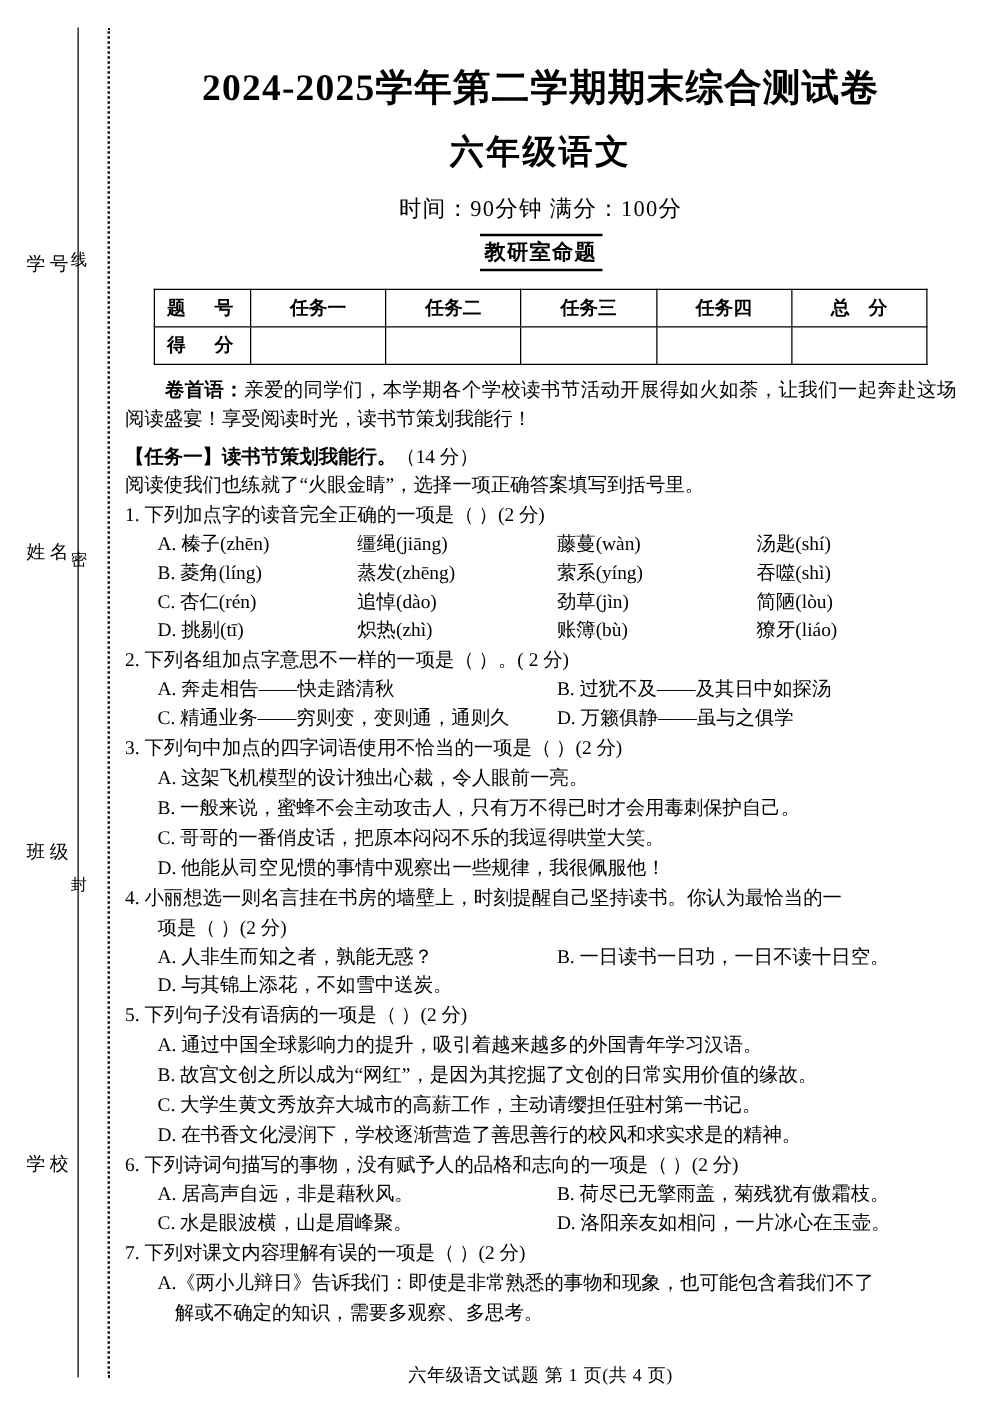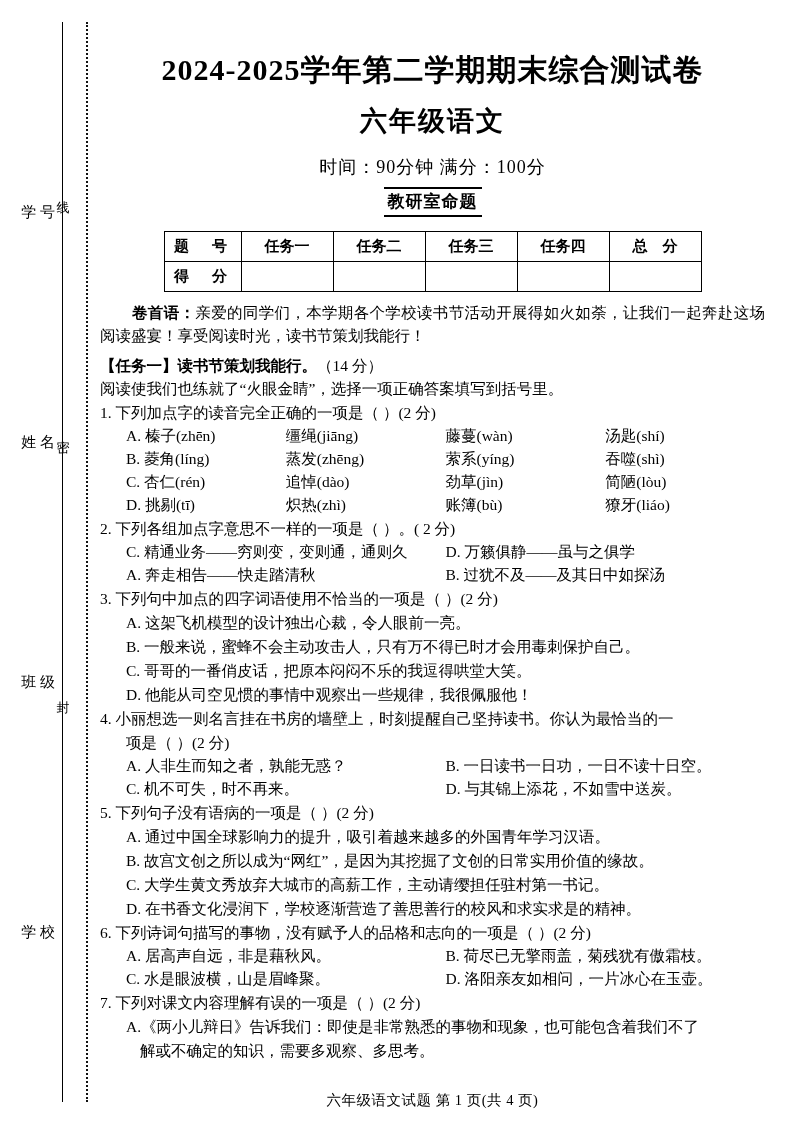--- a/index.html
+++ b/index.html
@@ -73,21 +73,21 @@
     padding:1px 4px 2px 4px;
     border-top:2px solid #000;
     border-bottom:2px solid #000;
     letter-spacing:1px;
   }
 
   
   table.score{
     border-collapse:collapse;
     margin:14px auto 0 auto;
-    width:538px;
+    width:619px;
     table-layout:fixed;
   }
   table.score td{
     border:1px solid #000;
     height:27px;
     text-align:center;
     font-size:15px;
     font-weight:bold;
     font-family:"Liberation Serif",serif;
   }
@@ -232,42 +232,41 @@
     </div>
     <div class="opts four-col pad-l">
       <span class="opt">D. 挑剔(tī)</span>
       <span class="opt">炽热(zhì)</span>
       <span class="opt">账簿(bù)</span>
       <span class="opt">獠牙(liáo)</span>
     </div>
 
     <div class="q">2. 下列各组加点字意思不一样的一项是（        ）。( 2 分)</div>
     <div class="opts two-col pad-l">
+      <span class="opt">A. 奔走相告——快走踏清秋</span>
+      <span class="opt">B. 过犹不及——及其日中如探汤</span>
+    </div>
+    <div class="opts two-col pad-l">
       <span class="opt">C. 精通业务——穷则变，变则通，通则久</span>
       <span class="opt">D. 万籁俱静——虽与之俱学</span>
-    </div>
-    <div class="opts two-col pad-l">
-      <span class="opt">A. 奔走相告——快走踏清秋</span>
-      <span class="opt">B. 过犹不及——及其日中如探汤</span>
     </div>
 
     <div class="q">3. 下列句中加点的四字词语使用不恰当的一项是（      ）(2 分)</div>
     <div class="q pad-l">A. 这架飞机模型的设计独出心裁，令人眼前一亮。</div>
     <div class="q pad-l">B. 一般来说，蜜蜂不会主动攻击人，只有万不得已时才会用毒刺保护自己。</div>
     <div class="q pad-l">C. 哥哥的一番俏皮话，把原本闷闷不乐的我逗得哄堂大笑。</div>
     <div class="q pad-l">D. 他能从司空见惯的事情中观察出一些规律，我很佩服他！</div>
 
     <div class="q">4. 小丽想选一则名言挂在书房的墙壁上，时刻提醒自己坚持读书。你认为最恰当的一</div>
     <div class="q pad-l">项是（        ）(2 分)</div>
     <div class="opts two-col2 pad-l">
       <span class="opt">A. 人非生而知之者，孰能无惑？</span>
       <span class="opt">B. 一日读书一日功，一日不读十日空。</span>
     </div>
     <div class="opts two-col2 pad-l">
-      <span class="opt">C. 机不可失，时不再来。</span>
       <span class="opt">D. 与其锦上添花，不如雪中送炭。</span>
     </div>
 
     <div class="q">5. 下列句子没有语病的一项是（        ）(2 分)</div>
     <div class="q pad-l">A. 通过中国全球影响力的提升，吸引着越来越多的外国青年学习汉语。</div>
     <div class="q pad-l">B. 故宫文创之所以成为“网红”，是因为其挖掘了文创的日常实用价值的缘故。</div>
     <div class="q pad-l">C. 大学生黄文秀放弃大城市的高薪工作，主动请缨担任驻村第一书记。</div>
     <div class="q pad-l">D. 在书香文化浸润下，学校逐渐营造了善思善行的校风和求实求是的精神。</div>
 
     <div class="q">6. 下列诗词句描写的事物，没有赋予人的品格和志向的一项是（        ）(2 分)</div>

